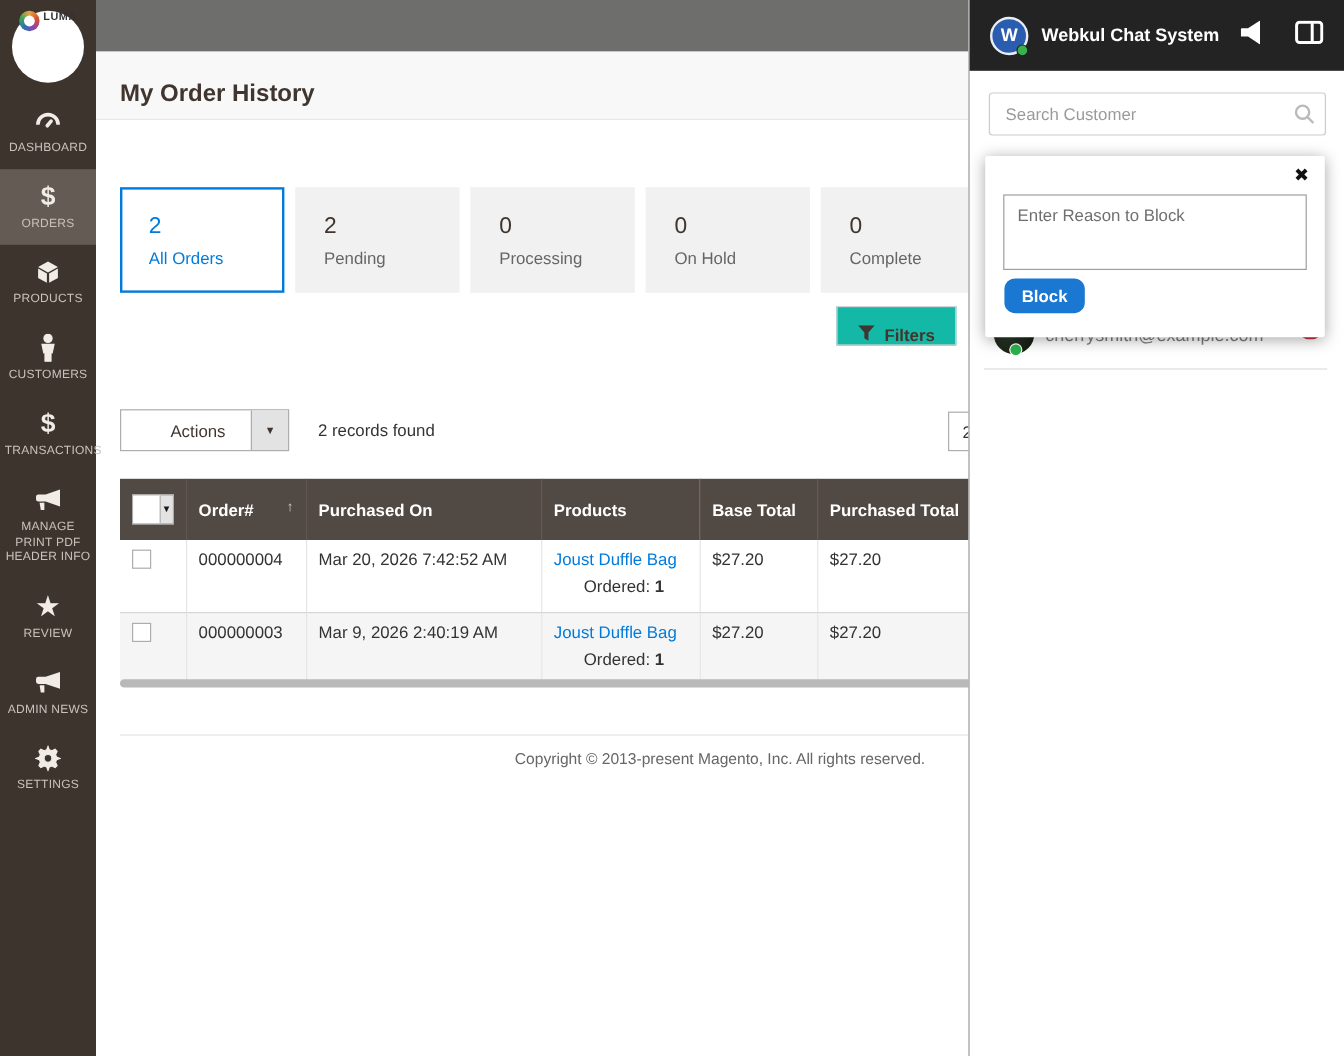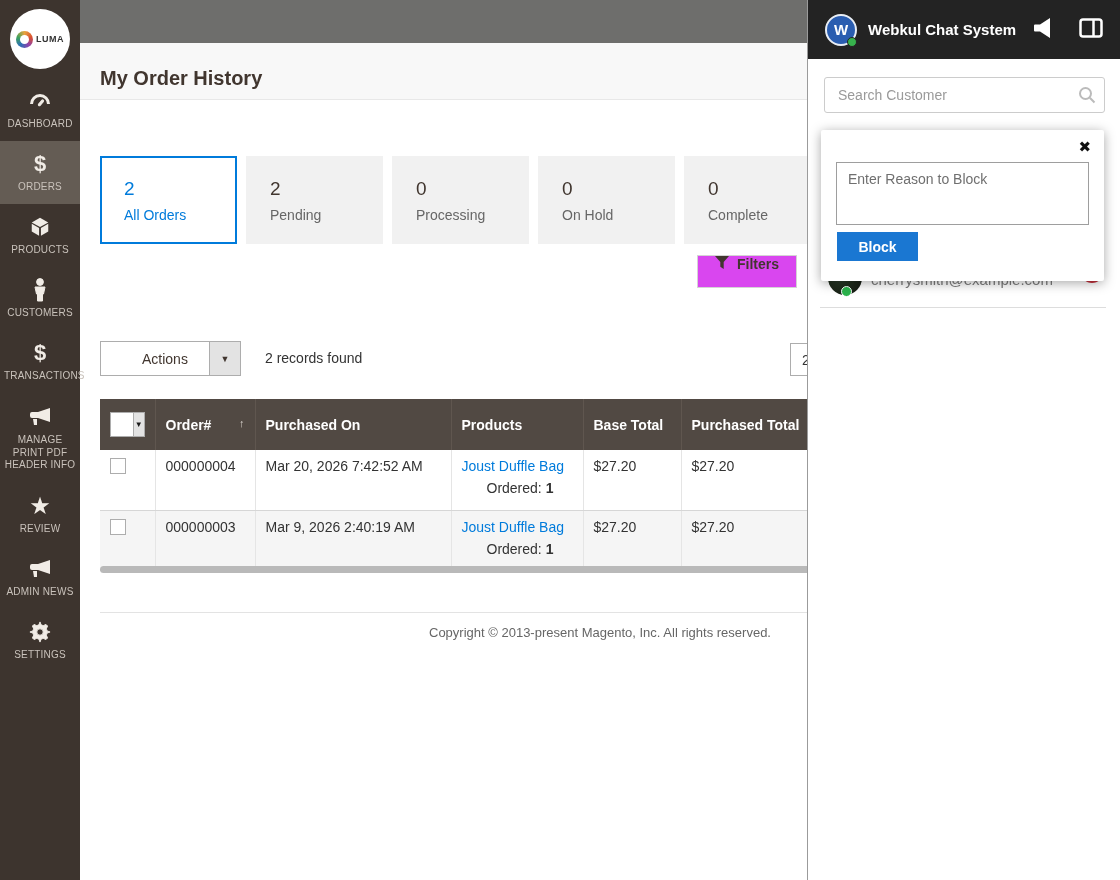--- a/index.html
+++ b/index.html
@@ -2,21 +2,21 @@
 <html><head>
 <meta charset="utf-8">
 <style>
   * { margin:0; padding:0; box-sizing:border-box; }
   html,body { width:1120px; height:880px; overflow:hidden; }
   body { font-family:"Liberation Sans", sans-serif; background:#fff; position:relative; }
 
   
   .sidebar { position:absolute; left:0; top:0; width:80px; height:880px; background:#3d342e; z-index:60; }
   .logo-wrap { height:78px; display:flex; align-items:center; justify-content:center; }
-  .logo-circle { width:60px; height:60px; border-radius:50%; background:#fff; display:flex; align-items:center; justify-content:center; gap:3px; }
+  .logo-circle { width:60px; height:60px; border-radius:50%; background:#fff; display:flex; align-items:flex-start; justify-content:center; gap:3px; }
   .logo-ring { width:17px; height:17px; border-radius:50%;
     background:conic-gradient(#e8a33d,#d94f30,#8e44ad,#2e6fb7,#3da35d,#e8a33d);
     position:relative; }
   .logo-ring::after { content:""; position:absolute; left:4px; top:4px; width:9px; height:9px; border-radius:50%; background:#fff; }
   .logo-text { font-size:9px; font-weight:bold; letter-spacing:.5px; color:#333; }
   .nav-item { height:63px; display:flex; flex-direction:column; align-items:center; justify-content:center; cursor:pointer; }
   .nav-item.tall { height:90px; }
   .nav-item.active { background:#645c54; }
   .nav-icon { height:26px; display:flex; align-items:center; justify-content:center; color:#f1ece6; }
   .nav-icon svg { fill:#f1ece6; stroke:#f1ece6; }
@@ -33,21 +33,21 @@
 
   
   .tiles { position:absolute; left:20px; top:38px; display:flex; gap:9px; }
   .tile { width:137px; height:88px; background:#f1f1f1; display:flex; flex-direction:column; justify-content:center; padding-left:24px; cursor:pointer; }
   .tile.active { background:#fff; border:2px solid #007bdb; padding-left:22px; }
   .tile-count { font-size:19px; color:#41362f; }
   .tile-label { font-size:14px; color:#666; margin-top:7px; }
   .tile.active .tile-count, .tile.active .tile-label { color:#007bdb; }
 
   
-  .filters-btn { position:absolute; left:617px; top:137px; width:100px; height:33px; background:#d946ef; border:1px solid #d4d4d4; display:flex; align-items:flex-start; justify-content:center; gap:8px; font-size:14px; font-weight:600; color:#41362f; cursor:pointer; }
+  .filters-btn { position:absolute; left:617px; top:137px; width:100px; height:33px; background:#14b8a6; border:1px solid #d4d4d4; display:flex; align-items:flex-end; justify-content:center; gap:8px; font-size:14px; font-weight:600; color:#41362f; cursor:pointer; }
 
   
   .actions-btn { position:absolute; left:20px; top:223px; width:141px; height:35px; background:#fff; border:1px solid #adadad; display:flex; cursor:pointer;padding-left:26px; }
   .actions-label { flex:1; display:flex; align-items:center; padding-left:15px; font-size:14px; color:#41362f; }
   .actions-arrow { width:31px; background:#e3e3e3; border-left:1px solid #adadad; display:flex; align-items:center; justify-content:center; font-size:9px; color:#41362f; }
   .records-found { position:absolute; left:185px; top:232px; font-size:14px; color:#333; }
   .per-page { position:absolute; left:710px; top:225px; width:46px; height:33px; background:#fff; border:1px solid #adadad; display:flex; align-items:center; padding-left:11px; font-size:14px; color:#333; cursor:pointer; }
 
   
   .grid-table { position:absolute; left:20px; top:281px; width:733px; border-collapse:collapse; table-layout:fixed; }
@@ -91,21 +91,21 @@
   .customer-avatar .online-dot { position:absolute; left:13px; bottom:-2px; width:11px; height:11px; border-radius:50%; background:#2bb24c; border:1.5px solid #fff; }
   .customer-email { position:absolute; left:63px; top:19px; font-size:15px; color:#7d7d7d; }
   .ban-icon { position:absolute; right:17px; top:9px; }
   .customer-divider { position:absolute; left:12px; right:14px; bottom:0; border-bottom:1px solid #ddd; }
 
   
   .block-popup { position:absolute; left:13px; top:130px; width:283px; height:151px; background:#fff; box-shadow:0 2px 12px rgba(0,0,0,.35); border-radius:2px; z-index:10; }
   .popup-close { position:absolute; right:13px; top:6px; font-size:15px; color:#111; cursor:pointer; line-height:1.4; }
   .block-reason { position:absolute; left:15px; top:32px; width:253px; height:63px; border:1px solid #9e9e9e; resize:none; padding:8px 11px; font-size:14px; color:#333; font-family:"Liberation Sans",sans-serif; outline:none; }
   .block-reason::placeholder { color:#6f6f6f; }
-  .block-btn { position:absolute; left:16px; top:102px; width:81px; height:29px; background:#1a77d2; color:#fff; font-size:14px; font-weight:bold; border:none; border-radius:0; cursor:pointer; font-family:"Liberation Sans",sans-serif; }
+  .block-btn { position:absolute; left:16px; top:102px; width:67px; height:29px; background:#1a77d2; color:#fff; font-size:14px; font-weight:bold; border:none; border-radius:9px; cursor:pointer; font-family:"Liberation Sans",sans-serif; }
 </style>
 </head>
 <body>
 
 <div class="sidebar">
   <div class="logo-wrap">
     <div class="logo-circle">
       <span class="logo-ring"></span>
       <span class="logo-text">LUMA</span>
     </div>

